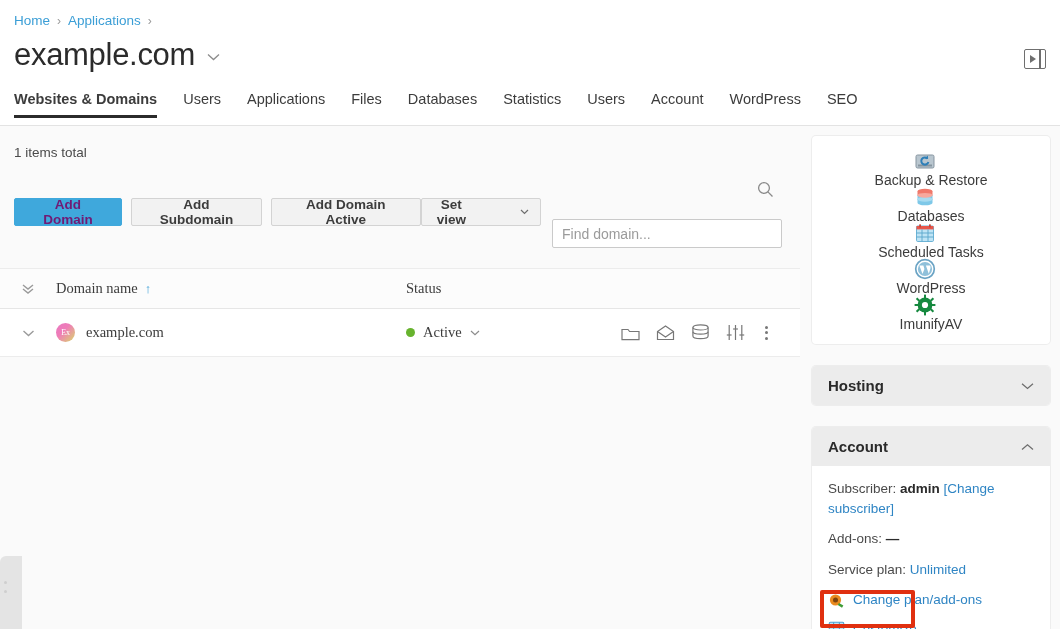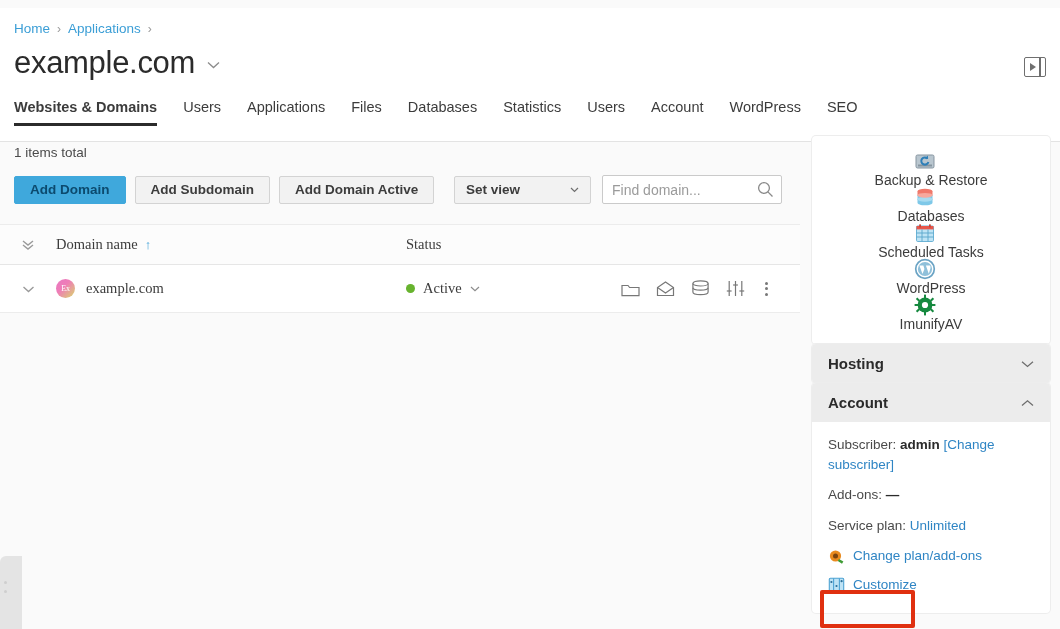--- a/index.html
+++ b/index.html
@@ -18,21 +18,21 @@
     background: #e4e4e4; border-radius: 6px 0 0 0;
   }
   .left-rail .dot {
     position: absolute; left: 4px; width: 3px; height: 3px;
     background: #cfcfcf; border-radius: 50%;
   }
   .left-rail .d1 { top: 25px; }
   .left-rail .d2 { top: 34px; }
 
   
-  .page-head { position: absolute; left: 0; top: 8px; width: 1060px; background: #fff; }
+  .page-head { position: absolute; left: 0; top: 0; width: 1060px; background: #fff; }
   .breadcrumb {
     display: flex; align-items: center; gap: 7px;
     padding: 13px 0 0 14px; font-size: 13.5px;
   }
   .breadcrumb a { color: #3b9ed6; text-decoration: none; }
   .breadcrumb .sep { color: #9a9a9a; font-size: 12px; }
 
   .title-row { display: flex; align-items: center; padding: 9px 0 0 14px; }
   .page-title { font-size: 31px; font-weight: 400; color: #2b2b2b; letter-spacing: -.3px; }
   .title-caret { margin-left: 12px; color: #8c8c8c; font-size: 15px; line-height: 1; }
@@ -44,21 +44,21 @@
   }
   .collapse-btn .bar { width: 1.6px; height: 100%; background: #6f6f6f; margin-left: auto; margin-right: 4px; }
   .collapse-btn .arrow {
     position: absolute; left: 5px; top: 50%; transform: translateY(-50%);
     width: 0; height: 0; border-left: 6px solid #6f6f6f;
     border-top: 4px solid transparent; border-bottom: 4px solid transparent;
   }
 
   
   .tabs {
-    position: relative; display: flex; gap: 0; padding: 0 0 16px 14px;
+    position: relative; display: flex; gap: 0; padding: 0 0 8px 14px;
     margin-top: 18px; border-bottom: 1px solid #e3e3e3; background: #fff;
   }
   .tab {
     font-size: 14.5px; color: #3c3c3c; padding: 0 13px 10px 0; margin-right: 13px;
     position: relative; cursor: pointer; white-space: nowrap;
   }
   .tab.active { font-weight: bold; }
   .tab.active:after {
     content: ""; position: absolute; left: 0; right: 13px; bottom: -1px;
     height: 3px; background: #2b2b2b;
@@ -68,31 +68,32 @@
   .content { position: absolute; left: 0; top: 128px; width: 800px; }
   .items-total { font-size: 13.5px; color: #4a4a4a; padding: 17px 0 0 14px; }
 
   .toolbar { display: flex; align-items: center; padding: 15px 0 0 14px; }
   .btn {
     height: 28px; padding: 0 15px; font-size: 13.5px; font-weight: bold;
     border: 1px solid #d3d3d3; border-radius: 2px; background: #f2f2f2;
     color: #3c3c3c; cursor: pointer; display: flex; align-items: center;
     font-family: "Liberation Sans", sans-serif;
   }
-  .btn.primary { background: #3fa8dc; border-color: #3fa8dc; color: #0c4a6e; }
+  .btn.primary { background: #3fa8dc; border-color: #3fa8dc; color: #701a75; }
   .btn + .btn { margin-left: 9px; }
 
   .toolbar-right { margin-left: auto; display: flex; align-items: center; padding-right: 18px; }
   .btn-setview { padding: 0 11px; gap: 44px; }
   .btn-setview .cv { margin-left: 6px; font-size: 10px; color: #6e6e6e; font-weight: normal; }
   .search-wrap { position: relative; margin-left: 11px; }
   .search-input {
-    width: 180px; height: 29px; border: 1px solid #cacaca; border-radius: 2px;
+    width: 230px; height: 29px; border: 1px solid #cacaca; border-radius: 2px;
     padding: 0 30px 0 9px; font-size: 14px; color: #3c3c3c; background: #fff;
     font-family: "Liberation Sans", sans-serif;
+    margin-top: 44px;
   }
   .search-input::placeholder { color: #9b9b9b; }
   .search-icon { position: absolute; right: 8px; top: 6px; }
 
   
   .table { margin-top: 20px; background: #fff; border-top: 1px solid #ececec; font-family: Liberation Serif, serif; }
   .thead {
     display: flex; align-items: center; height: 40px;
     border-bottom: 1px solid #e6e6e6; background: #fcfcfc;
   }
@@ -120,21 +121,21 @@
   
   .sidebar { position: absolute; left: 812px; top: 136px; width: 238px; }
   .card { background: #fff; border-radius: 4px; box-shadow: 0 0 0 1px #ededed; }
   .tools { padding: 14px 0 14px 0; }
   .tool {
     display: flex; align-items: center; height: 36px; padding: 0 16px; cursor: pointer;
     font-size: 14px; color: #3c3c3c; flex-direction: column;
   }
   .tool .ic { width: 22px; height: 22px; margin-right: 13px; flex: 0 0 22px; }
 
-  .panel { background: #fff; border-radius: 4px; box-shadow: 0 0 0 1px #ededed; overflow: hidden; }
+  .panel { margin-top: 22px; background: #fff; border-radius: 4px; box-shadow: 0 0 0 1px #ededed; overflow: hidden; }
   .panel-head {
     background: #ececec; height: 39px; display: flex; align-items: center;
     padding: 0 16px; cursor: pointer;
   }
   .panel-head h3 { font-size: 15px; font-weight: bold; color: #2b2b2b; }
   .panel-head .chev { margin-left: auto; color: #6e6e6e; font-size: 12px; }
   .panel-body { padding: 13px 16px 10px 16px; font-size: 13.5px; line-height: 1.45; color: #4a4a4a; }
   .panel-body p { margin-bottom: 11px; }
   .panel-body a { color: #2f85c4; text-decoration: none; }
   .panel-body b { color: #2b2b2b; }

